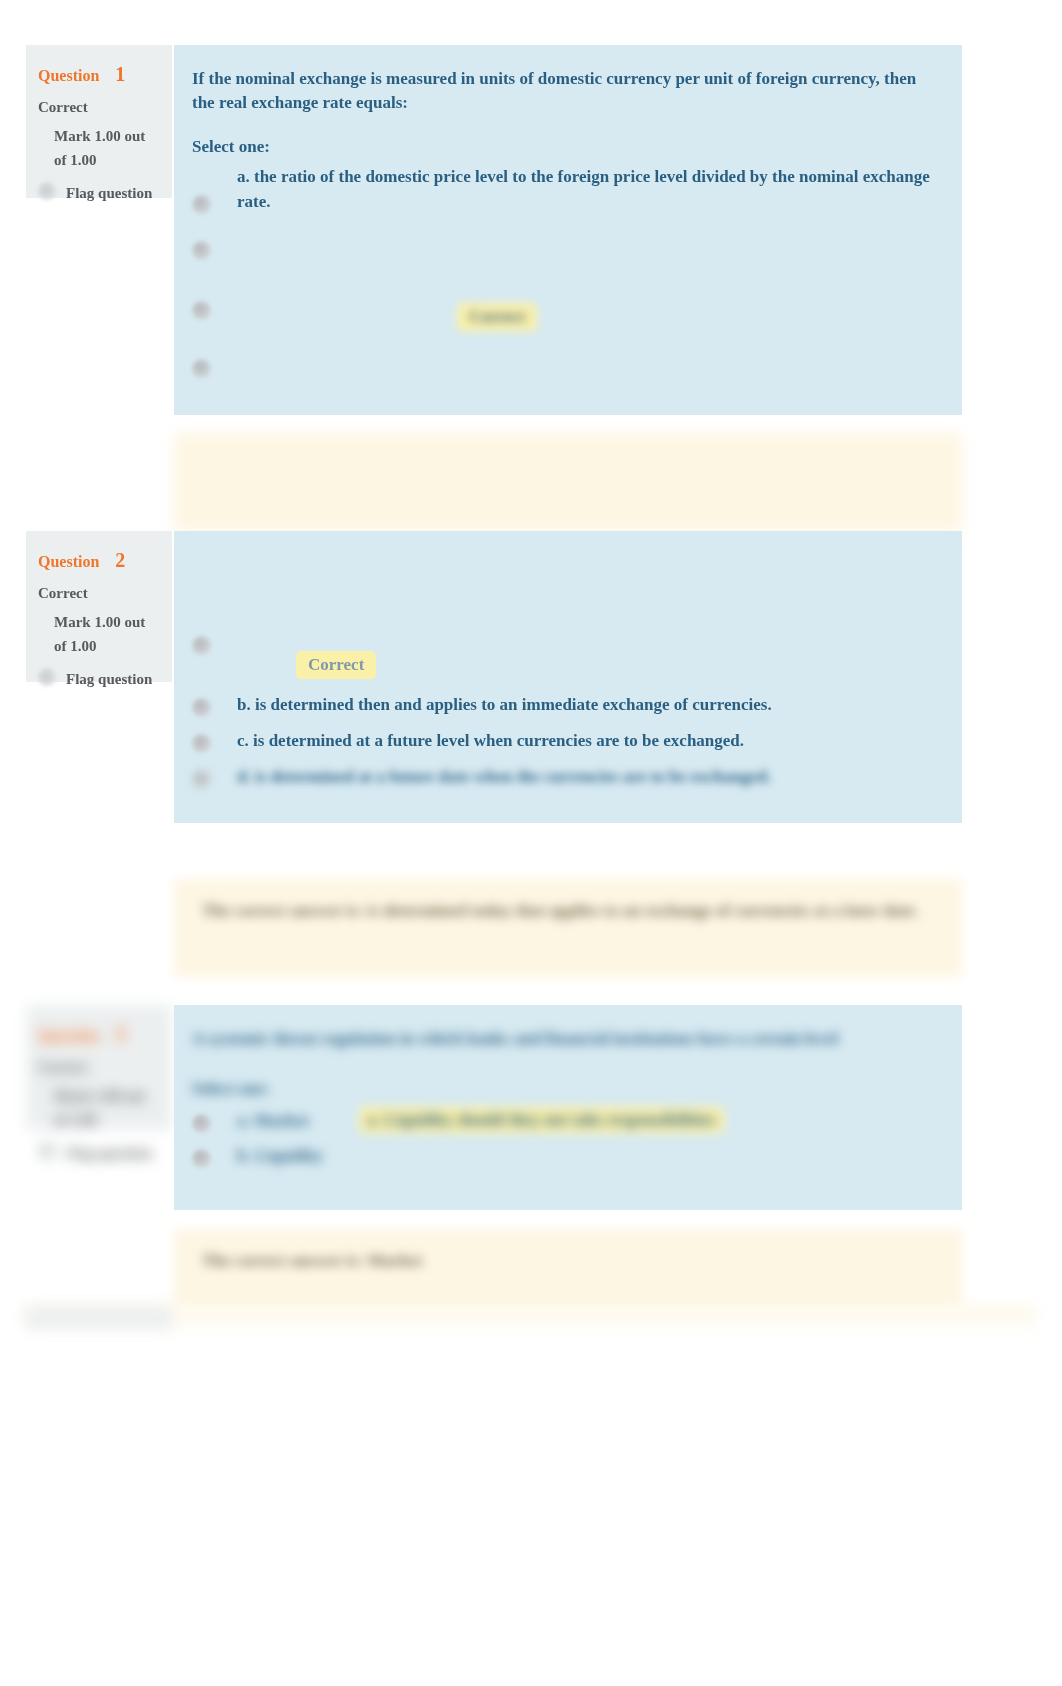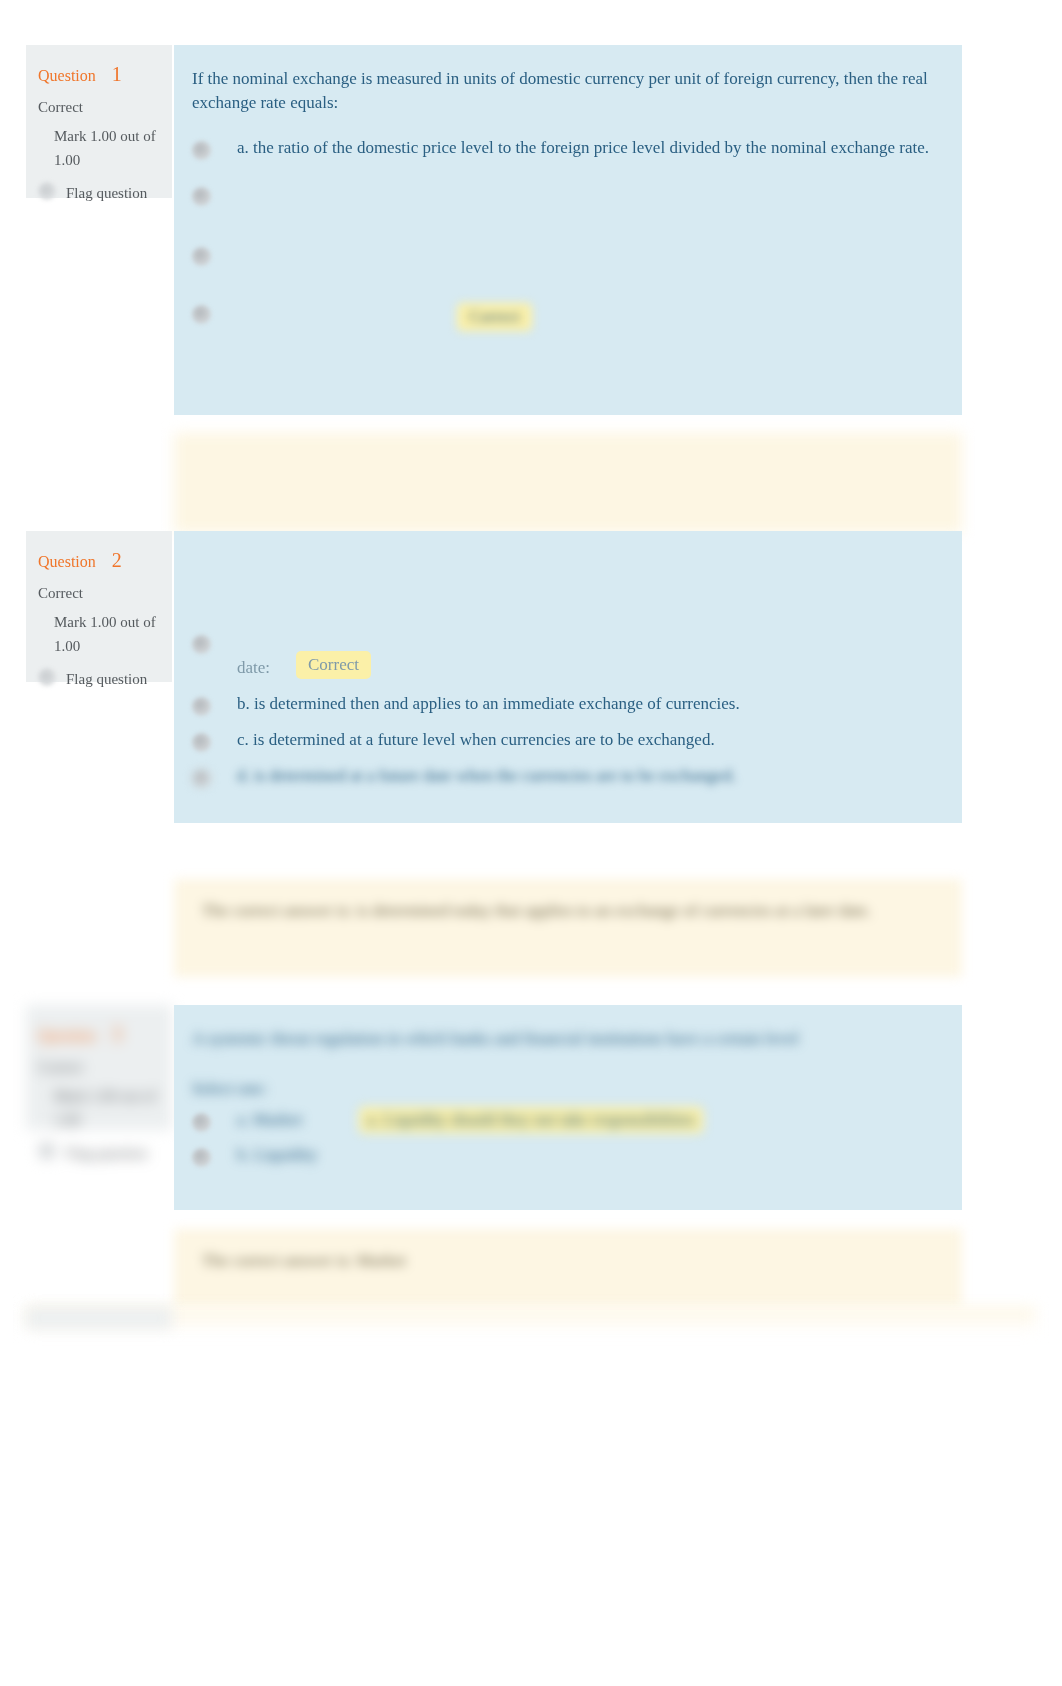--- a/index.html
+++ b/index.html
@@ -13,20 +13,21 @@
     position: relative;
     font-family: "Liberation Serif", "DejaVu Serif", serif;
     overflow: hidden;
   }
 
   .page {
     position: absolute;
     left: 0; top: 0;
     width: 1062px;
     height: 1654px;
+    font-weight: bold;
   }
 
   
   .qblock {
     position: absolute;
     left: 26px;
     width: 1010px;
   }
 
   .qinfo {
@@ -77,21 +78,21 @@
     color: #2a5f82;
     font-size: 17px;
     line-height: 1.42;
   }
 
   .qtext { margin: 0 0 20px 0; }
   .qselect { margin: 0 0 6px 0; }
 
   .opt {
     display: flex;
-    align-items: center;
+    align-items: flex-end;
     gap: 12px;
     margin: 6px 0;
     min-height: 26px;
   }
   .radio {
     width: 19px; height: 19px;
     border-radius: 50%;
     background: radial-gradient(circle at 42% 40%, #b4b9bd 0%, #c9cdd0 50%, #dde2e4 100%);
     filter: blur(2.3px);
     flex: 0 0 auto;
@@ -157,20 +158,21 @@
       <div class="qinfo-state">Correct</div>
       <div class="qinfo-mark">Mark 1.00 out of 1.00</div>
       <div class="qinfo-flag">
         <span class="flag-icon"></span>
         <span class="flag-label">Flag question</span>
       </div>
     </div>
 
     <div class="qcontent" style="height:370px;">
       <p class="qtext">If the nominal exchange is measured in units of domestic currency per unit of foreign currency, then the real exchange rate equals:</p>
+      <p class="qselect">Select one:</p>
 
       <div class="opt">
         <span class="radio"></span>
         <span class="opt-label">a. the ratio of the domestic price level to the foreign price level divided by the nominal exchange rate.</span>
       </div>
 
       <div class="opt" style="margin-top:20px;">
         <span class="radio"></span>
         <span class="opt-label hidden-text"></span>
       </div>
@@ -201,21 +203,20 @@
       <div class="qinfo-mark">Mark 1.00 out of 1.00</div>
       <div class="qinfo-flag">
         <span class="flag-icon"></span>
         <span class="flag-label">Flag question</span>
       </div>
     </div>
 
     <div class="qcontent" style="height:292px;padding-top:92px;">
       <div class="opt">
         <span class="radio"></span>
-        <span class="opt-label" style="position:relative;top:26px;color:#7f9aa9;">date:</span>
         <span class="badge-correct" style="position:absolute;left:122px;top:120px;color:#7f9aa9;">Correct</span>
       </div>
 
       <div class="opt" style="margin-top:36px;">
         <span class="radio"></span>
         <span class="opt-label">b. is determined then and applies to an immediate exchange of currencies.</span>
       </div>
 
       <div class="opt" style="margin-top:10px;">
         <span class="radio"></span>

